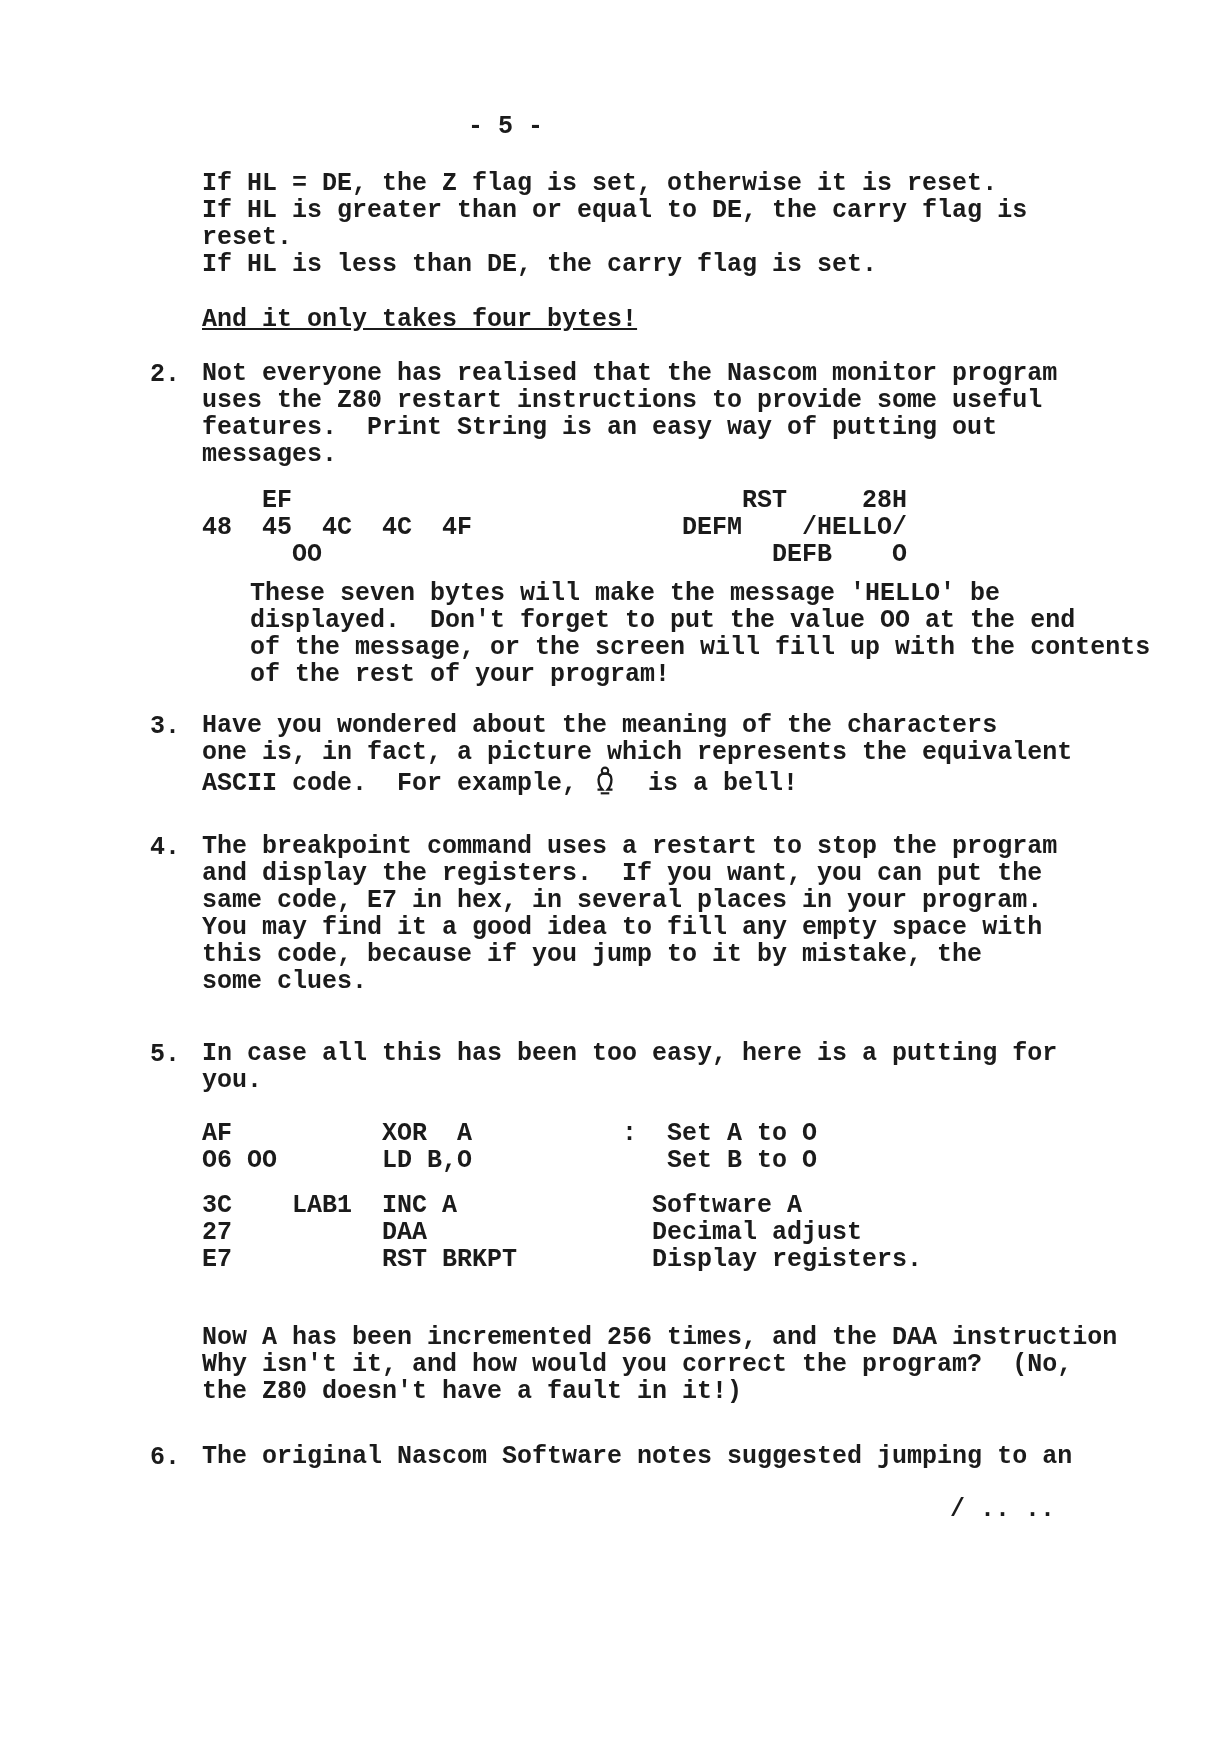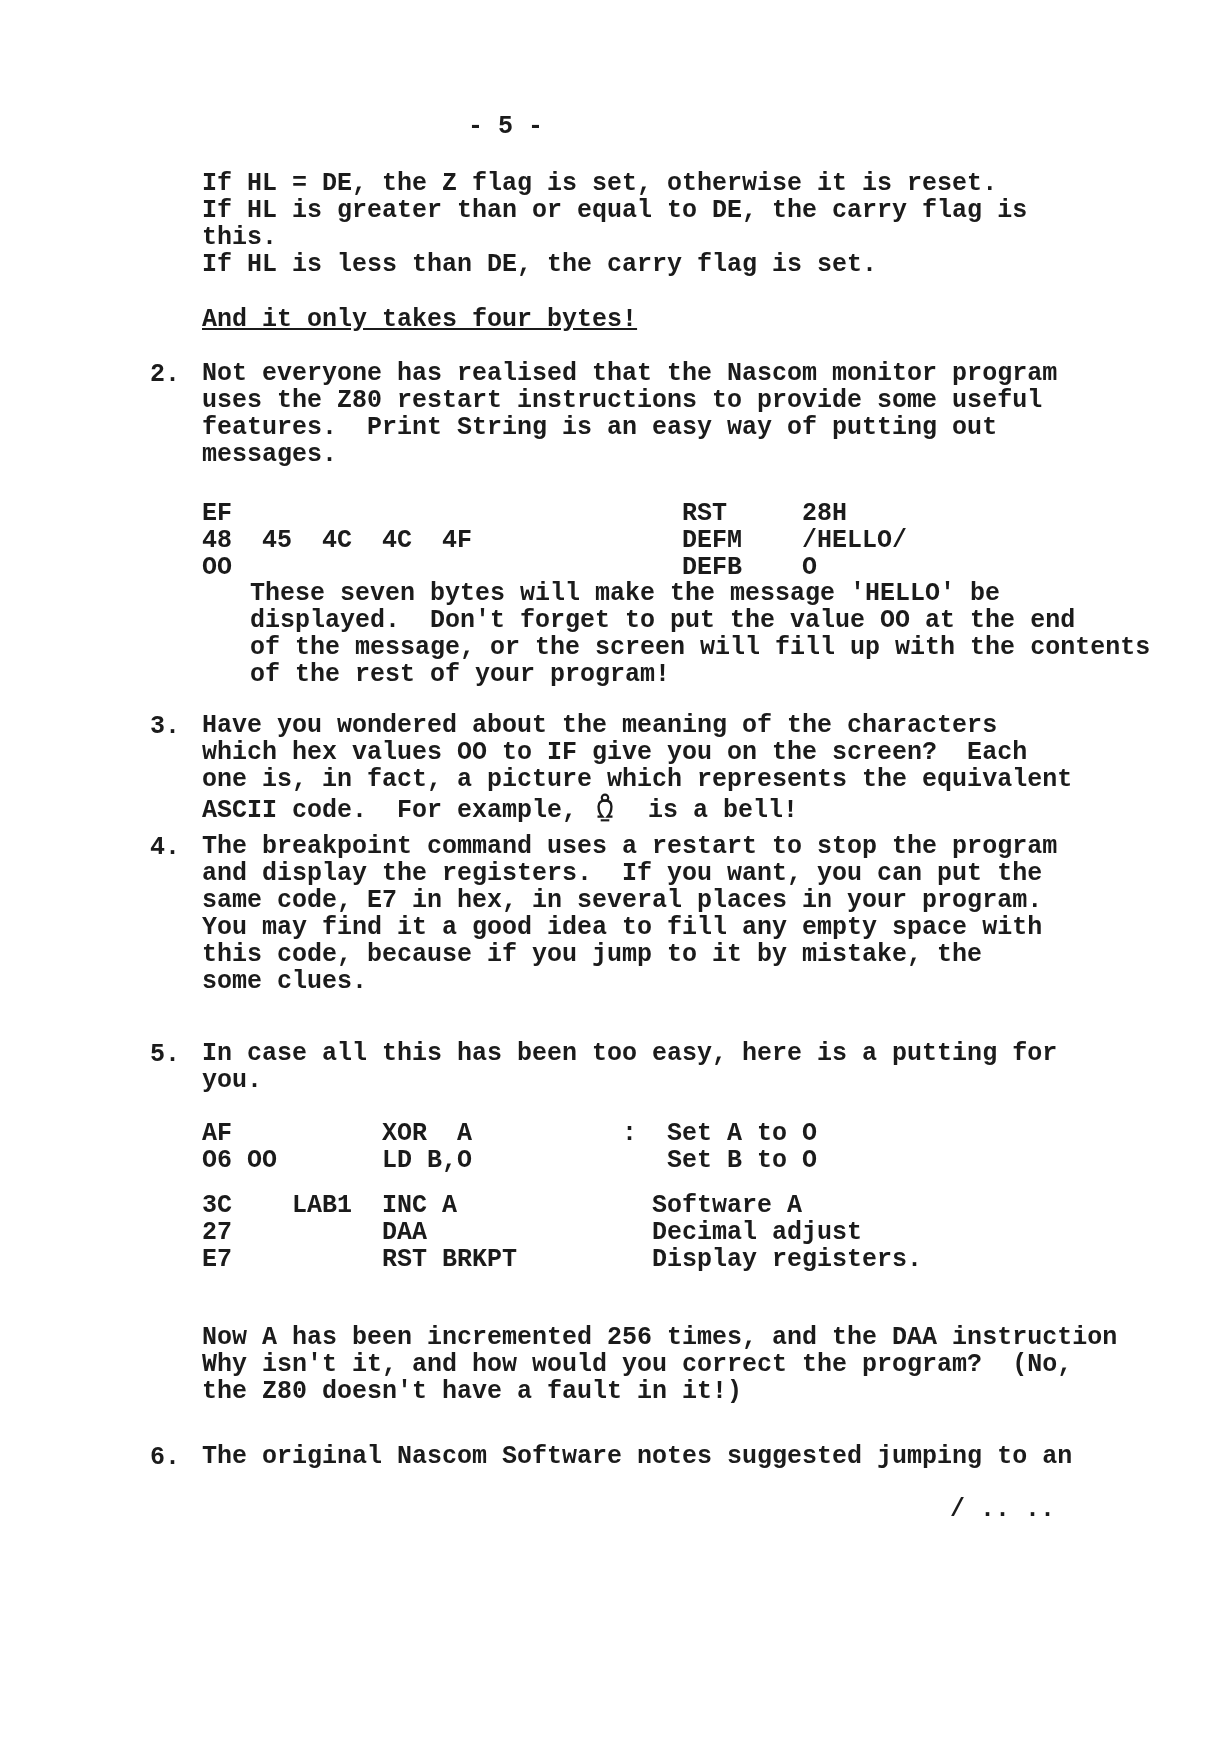--- a/index.html
+++ b/index.html
@@ -44,53 +44,52 @@
 </head>
 <body>
 
 <div class="page">
 
   <div class="pagenum" style="left:468px; top:112px;">- 5 -</div>
 
   <div class="block" style="top:170px;">
     <div class="line">If HL = DE, the Z flag is set, otherwise it is reset.</div>
     <div class="line">If HL is greater than or equal to DE, the carry flag is</div>
-    <div class="line">this.</div>
+    <div class="line">reset.</div>
     <div class="line">If HL is less than DE, the carry flag is set.</div>
   </div>
 
   <div class="block" style="top:306px;text-decoration:underline;">
     <div class="line">And it only takes four bytes!</div>
   </div>
 
   <div class="item" style="top:360px;">
     <span class="num">2.</span>
     <div class="line">Not everyone has realised that the Nascom monitor program</div>
     <div class="line">uses the Z80 restart instructions to provide some useful</div>
     <div class="line">features.  Print String is an easy way of putting out</div>
     <div class="line">messages.</div>
   </div>
 
-  <div class="block" style="top:500px;">
+  <div class="block" style="top:487px;text-align:right;">
     <div class="line">EF                              RST     28H</div>
     <div class="line">48  45  4C  4C  4F              DEFM    /HELLO/</div>
     <div class="line">OO                              DEFB    O</div>
   </div>
 
   <div class="block" style="top:580px;margin-left:48px;">
     <div class="line">These seven bytes will make the message 'HELLO' be</div>
     <div class="line">displayed.  Don't forget to put the value OO at the end</div>
     <div class="line">of the message, or the screen will fill up with the contents</div>
     <div class="line">of the rest of your program!</div>
   </div>
 
   <div class="item" style="top:712px;">
     <span class="num">3.</span>
     <div class="line">Have you wondered about the meaning of the characters</div>
-    <div class="line">which hex values OO to IF give you on the screen?  Each</div>
     <div class="line">one is, in fact, a picture which represents the equivalent</div>
     <div class="line"><span>ASCII code.  For example, </span><span class="bell"><svg viewBox="0 0 24 28" width="26" height="30" aria-hidden="true">
             <circle cx="12" cy="4.5" r="3" fill="none" stroke="currentColor" stroke-width="2"></circle>
             <path d="M5 22 L9.5 22 C6.5 18.5 6 15 6 12.5 C6 8.5 8.5 7 12 7 C15.5 7 18 8.5 18 12.5 C18 15 17.5 18.5 14.5 22 L19 22" fill="none" stroke="currentColor" stroke-width="2.2"></path>
             <line x1="8" y1="25.5" x2="16" y2="25.5" stroke="currentColor" stroke-width="2"></line>
           </svg></span><span>  is a bell!</span></div>
   </div>
 
   <div class="item" style="top:833px;">
     <span class="num">4.</span>

